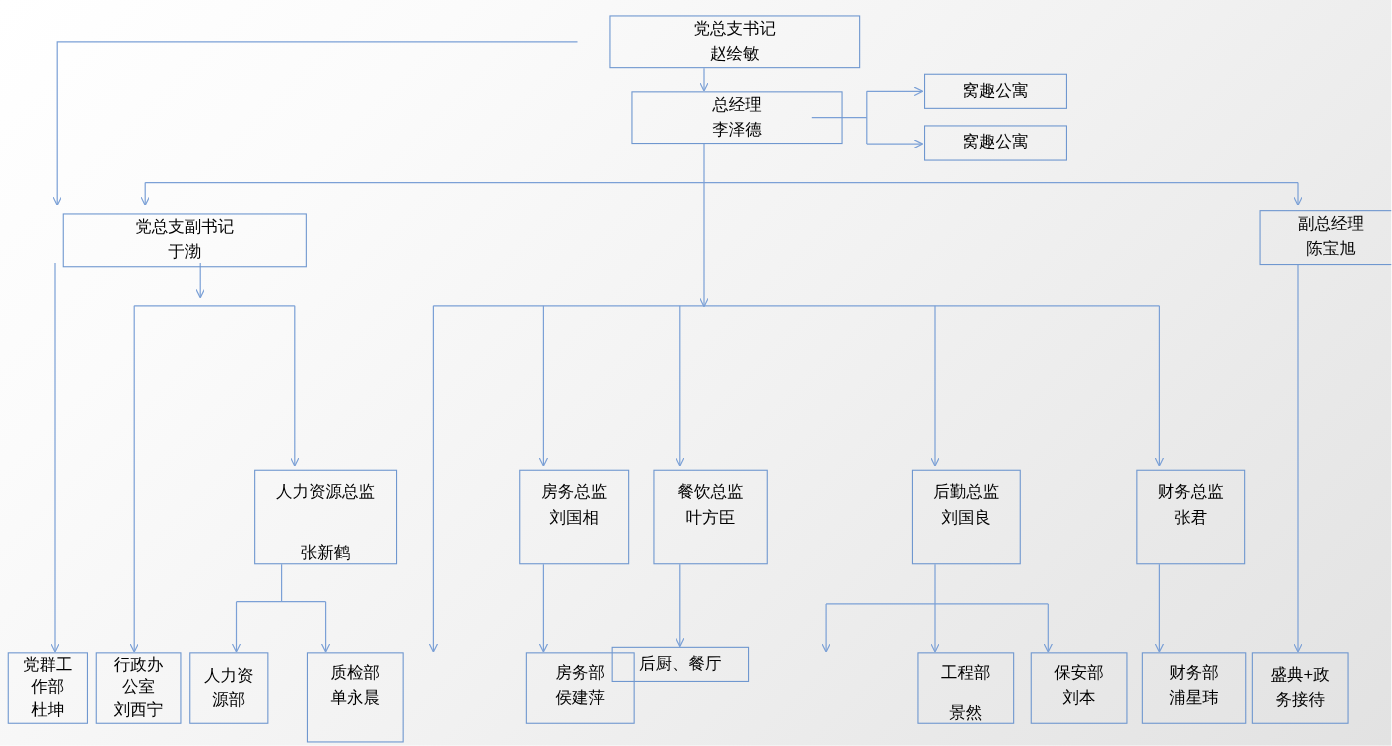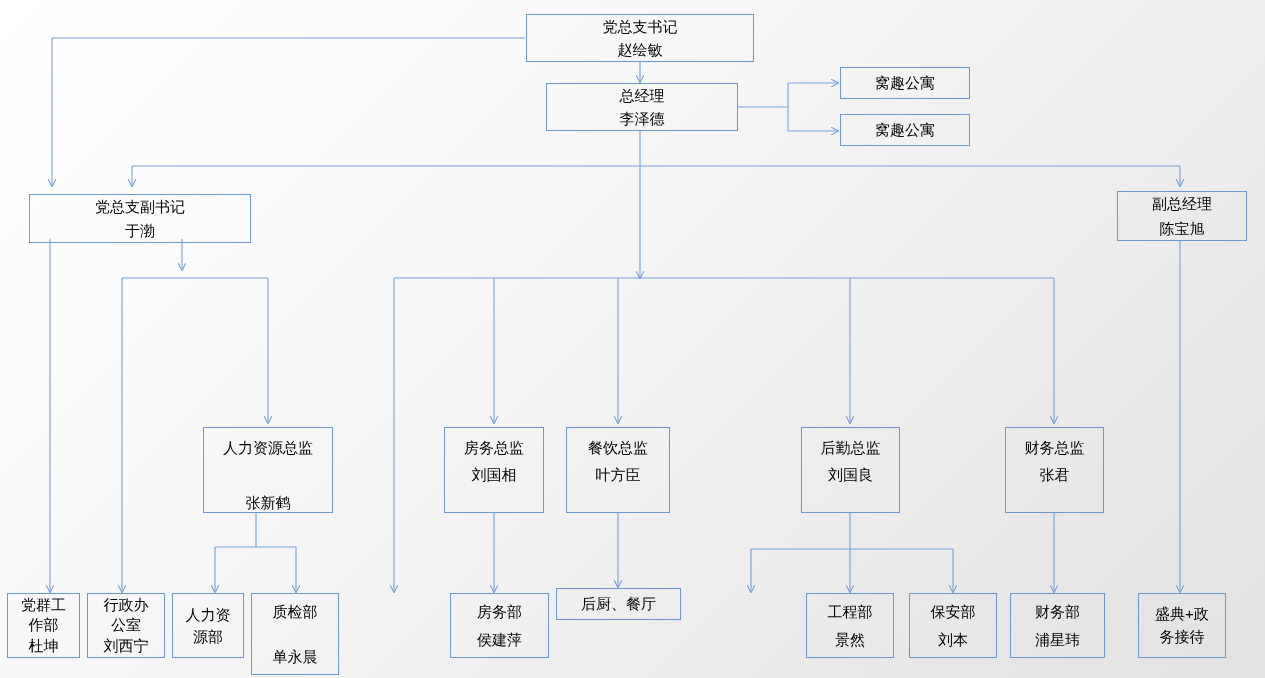--- a/index.html
+++ b/index.html
@@ -32,21 +32,21 @@
     flex-direction: column;
     align-items: center;
     justify-content: center;
     color: #000000;
     font-size: 15px;
     line-height: 1.55;
     text-align: center;
     white-space: nowrap;
   }
   .node .ln { display: block; }
-  .node.two-line { justify-content: space-between; }
+  .node.two-line { justify-content: flex-start; margin-left: 28px; }
 </style>
 </head>
 <body>
 
 <div id="chart-root">
 
   <svg id="wires" viewBox="0 0 1265 678" width="1265" height="678" xmlns="http://www.w3.org/2000/svg">
     <defs>
       <marker id="arr" viewBox="0 0 10 10" refX="9" refY="5" markerWidth="7" markerHeight="7" orient="auto-start-reverse">
         <path d="M 0 0 L 10 5 L 0 10" fill="none" stroke="#7ba0d6" stroke-width="1.4"></path>
@@ -184,21 +184,21 @@
   <div class="node two-line" style="left:450px; top:593px; width:99px; height:65px; padding:6px 0;">
     <span class="ln">房务部</span>
     <span class="ln">侯建萍</span>
   </div>
 
   <div class="node" style="left:556px; top:588px; width:125px; height:32px;">
     <span class="ln">后厨、餐厅</span>
   </div>
 
 
-  <div class="node two-line" style="left:806px; top:593px; width:88px; height:65px; padding:6px 0;">
+  <div class="node two-line" style="left:806px; top:593px; width:88px; height:65px; padding:6px 0;gap:14px;">
     <span class="ln">工程部</span>
     <span class="ln">景然</span>
   </div>
 
   <div class="node two-line" style="left:909px; top:593px; width:88px; height:65px; padding:6px 0;">
     <span class="ln">保安部</span>
     <span class="ln">刘本</span>
   </div>
 
   <div class="node two-line" style="left:1010px; top:593px; width:95px; height:65px; padding:6px 0;">

